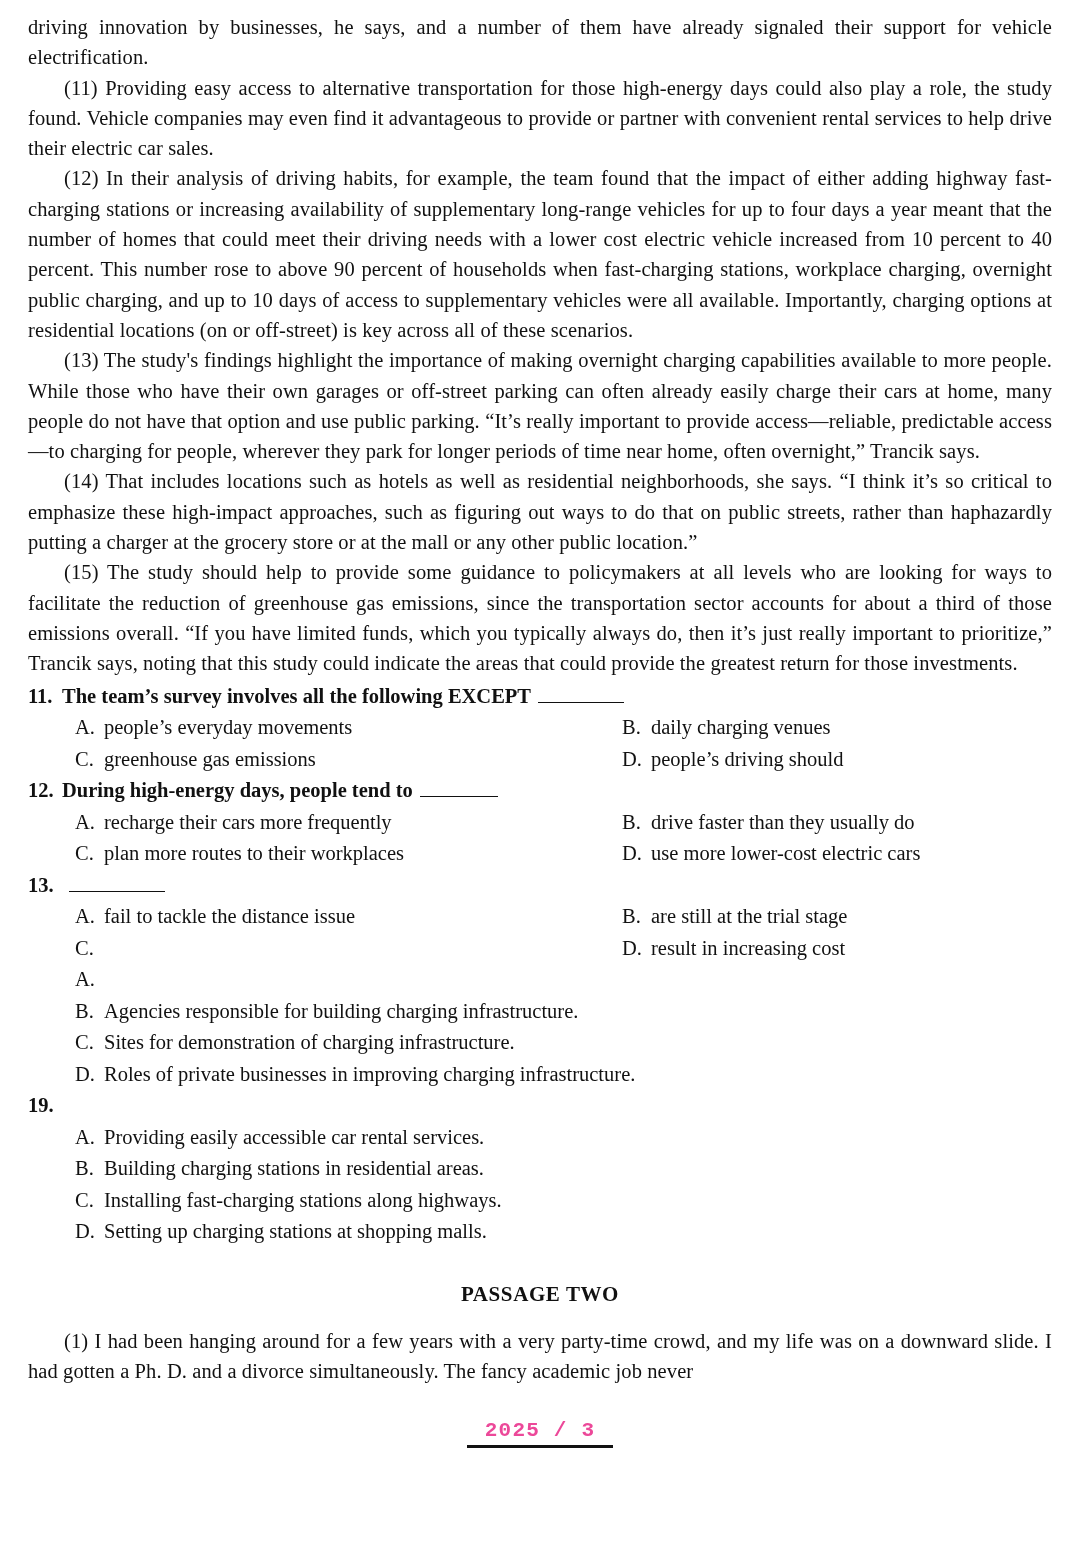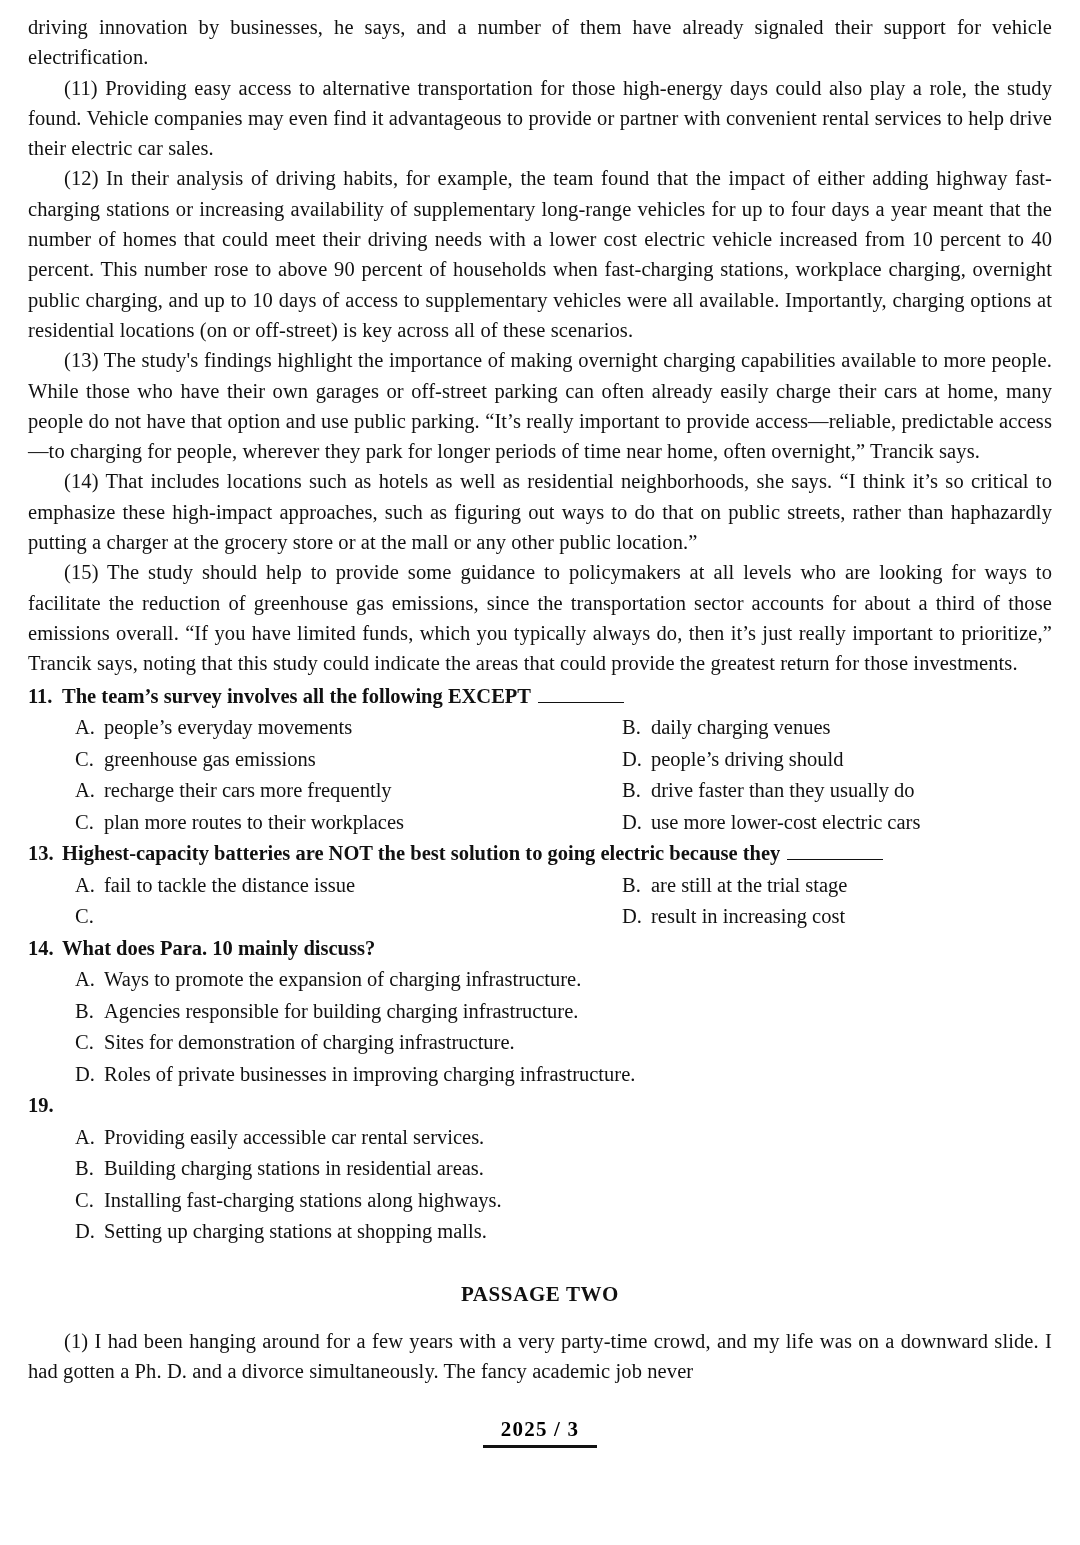--- a/index.html
+++ b/index.html
@@ -121,27 +121,27 @@
   .footer {
     position: absolute;
     left: 0;
     right: 0;
     bottom: 18px;
     text-align: center;
   }
 
   .footer-inner {
     display: inline-block;
-    font-family: Liberation Serif, serif;
+    font-family: Liberation Mono, monospace;
     font-size: 21px;
     font-weight: bold;
     letter-spacing: 1.2px;
     padding: 0 18px 3px 18px;
     border-bottom: 3px solid #111;
-    color: #000000;
+    color: #ec4899;
   }
 </style>
 </head>
 <body>
 
 <div class="page">
   <div class="content">
 
     <p class="para">driving innovation by businesses, he says, and a number of them have already signaled their support for vehicle electrification.</p>
 
@@ -177,20 +177,25 @@
             <span>greenhouse gas emissions</span>
           </div>
           <div class="opt">
             <span class="letter">D.</span>
             <span>people’s driving should</span>
           </div>
         </div>
       </div>
 
       <div class="q-block">
+        <div class="q-stem">
+          <span class="q-num">12.</span>
+          <span class="q-text">During high-energy days, people tend to</span>
+          <span class="blank w2"></span>
+        </div>
         <div class="opts-grid">
           <div class="opt">
             <span class="letter">A.</span>
             <span>recharge their cars more frequently</span>
           </div>
           <div class="opt">
             <span class="letter">B.</span>
             <span>drive faster than they usually do</span>
           </div>
           <div class="opt">
@@ -200,21 +205,20 @@
           <div class="opt">
             <span class="letter">D.</span>
             <span>use more lower-cost electric cars</span>
           </div>
         </div>
       </div>
 
       <div class="q-block">
         <div class="q-stem">
           <span class="q-num">13.</span>
-          <span class="q-text">Highest-capacity batteries are NOT the best solution to going electric because they</span>
           <span class="blank w3"></span>
         </div>
         <div class="opts-grid">
           <div class="opt">
             <span class="letter">A.</span>
             <span>fail to tackle the distance issue</span>
           </div>
           <div class="opt">
             <span class="letter">B.</span>
             <span>are still at the trial stage</span>
@@ -223,28 +227,23 @@
             <span class="letter">C.</span>
           </div>
           <div class="opt">
             <span class="letter">D.</span>
             <span>result in increasing cost</span>
           </div>
         </div>
       </div>
 
       <div class="q-block">
-        <div class="q-stem">
-          <span class="q-num">14.</span>
-          <span class="q-text">What does Para. 10 mainly discuss?</span>
-        </div>
         <div class="opts-stack">
           <div class="opt">
             <span class="letter">A.</span>
-            <span>Ways to promote the expansion of charging infrastructure.</span>
           </div>
           <div class="opt">
             <span class="letter">B.</span>
             <span>Agencies responsible for building charging infrastructure.</span>
           </div>
           <div class="opt">
             <span class="letter">C.</span>
             <span>Sites for demonstration of charging infrastructure.</span>
           </div>
           <div class="opt">

